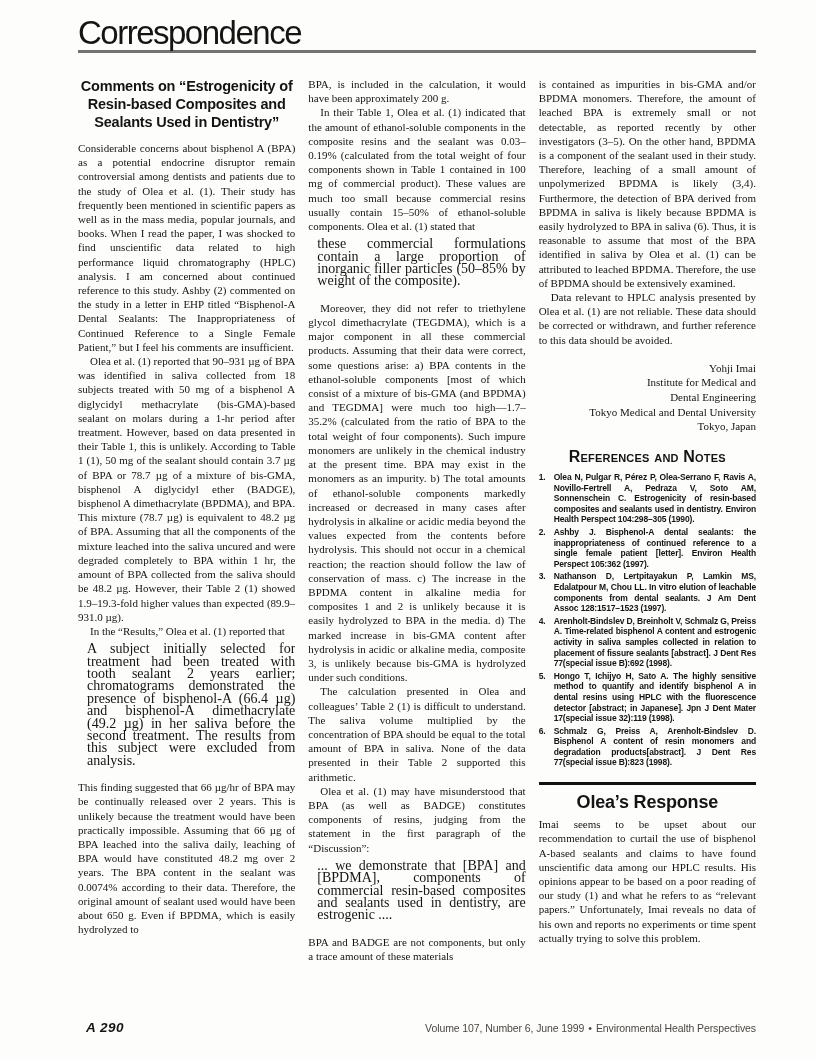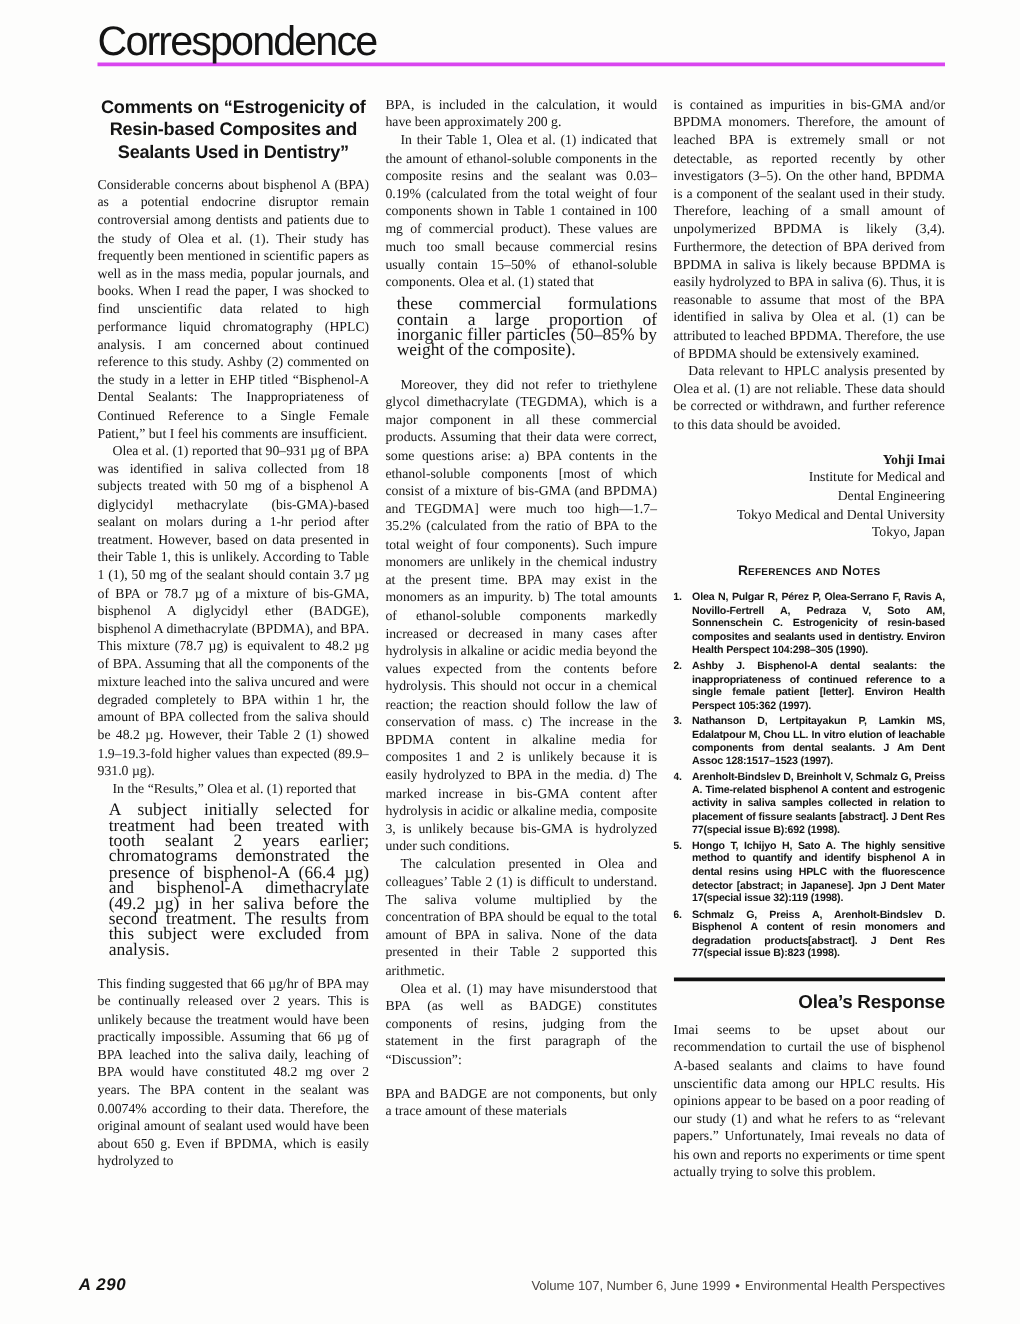--- a/index.html
+++ b/index.html
@@ -9,21 +9,21 @@
     font-family:"Liberation Serif", serif;
     color:#141414;
     position:relative;
     overflow:hidden;
   }
   .page{position:relative;width:816px;height:1059px;}
 
   
   .masthead{
     margin:16px 60px 0 78px;
-    border-bottom:3px solid #d946ef;
+    border-bottom:3px solid #737373;
     width:678px;
   }
   .masthead h1{
     margin:0;
     font-family:"Liberation Sans", sans-serif;
     font-weight:400;
     font-size:33px;
     line-height:34px;
     letter-spacing:-1.5px;
     padding-bottom:0px;
@@ -63,28 +63,28 @@
     line-height:12.4px;
     text-align:justify;
   }
 
   
   .signature{
     margin-top:14px;
     text-align:right;
     line-height:14.6px;
   }
-  .signature .sig-name{font-weight:bold;}
+  .signature .sig-name{font-weight:normal;}
 
   
   .refs-heading{
     font-family:"Liberation Sans", sans-serif;
     font-variant:small-caps;
     font-weight:bold;
-    font-size:11px;
+    font-size:16px;
     letter-spacing:0.2px;
     text-align:center;
     margin:16px 0 8px 0;
   }
   .ref-list{
     font-family:"Liberation Sans", sans-serif;
     font-size:8.5px;
     line-height:10.6px;
     font-weight:bold;
     letter-spacing:-0.15px;
@@ -94,30 +94,30 @@
   .ref-num{flex:0 0 15px;}
   .ref-text{flex:1;text-align:justify;}
 
   
   .section-rule{
     border:none;border-top:3px solid #111;
     margin:14px 0 10px 0;
   }
   h2.response-title{
     font-family:"Liberation Sans", sans-serif;
-    font-size:15px;
+    font-size:18px;
     letter-spacing:-0.2px;
     margin:0 0 8px 0;
-    text-align:right;
+    text-align:center;
   }
 
   
   .footer{
     position:absolute;
-    left:63px;right:60px;bottom:40px;
+    left:86px;right:60px;bottom:40px;
     display:flex;
     justify-content:space-between;
     align-items:baseline;
     font-family:"Liberation Sans", sans-serif;
   }
   .folio{
     font-weight:bold;font-style:italic;
     font-size:13.5px;letter-spacing:0.5px;
   }
   .issue-line{
@@ -147,20 +147,21 @@
       <p class="gap-top">This finding suggested that 66 µg/hr of BPA may be continually released over 2 years. This is unlikely because the treatment would have been practically impossible. Assuming that 66 µg of BPA leached into the saliva daily, leaching of BPA would have constituted 48.2 mg over 2 years. The BPA content in the sealant was 0.0074% according to their data. Therefore, the original amount of sealant used would have been about 650 g. Even if BPDMA, which is easily hydrolyzed to</p>
     </div>
 
     <div class="col">
       <p>BPA, is included in the calculation, it would have been approximately 200 g.</p>
       <p class="indent">In their Table 1, Olea et al. (1) indicated that the amount of ethanol-soluble components in the composite resins and the sealant was 0.03–0.19% (calculated from the total weight of four components shown in Table 1 contained in 100 mg of commercial product). These values are much too small because commercial resins usually contain 15–50% of ethanol-soluble components. Olea et al. (1) stated that</p>
       <blockquote>these commercial formulations contain a large proportion of inorganic filler particles (50–85% by weight of the composite).</blockquote>
       <p class="indent gap-top">Moreover, they did not refer to triethylene glycol dimethacrylate (TEGDMA), which is a major component in all these commercial products. Assuming that their data were correct, some questions arise: a) BPA contents in the ethanol-soluble components [most of which consist of a mixture of bis-GMA (and BPDMA) and TEGDMA] were much too high—1.7–35.2% (calculated from the ratio of BPA to the total weight of four components). Such impure monomers are unlikely in the chemical industry at the present time. BPA may exist in the monomers as an impurity. b) The total amounts of ethanol-soluble components markedly increased or decreased in many cases after hydrolysis in alkaline or acidic media beyond the values expected from the contents before hydrolysis. This should not occur in a chemical reaction; the reaction should follow the law of conservation of mass. c) The increase in the BPDMA content in alkaline media for composites 1 and 2 is unlikely because it is easily hydrolyzed to BPA in the media. d) The marked increase in bis-GMA content after hydrolysis in acidic or alkaline media, composite 3, is unlikely because bis-GMA is hydrolyzed under such conditions.</p>
       <p class="indent">The calculation presented in Olea and colleagues’ Table 2 (1) is difficult to understand. The saliva volume multiplied by the concentration of BPA should be equal to the total amount of BPA in saliva. None of the data presented in their Table 2 supported this arithmetic.</p>
       <p class="indent">Olea et al. (1) may have misunderstood that BPA (as well as BADGE) constitutes components of resins, judging from the statement in the first paragraph of the “Discussion”:</p>
+      <blockquote>... we demonstrate that [BPA] and [BPDMA], components of commercial resin-based composites and sealants used in dentistry, are estrogenic ....</blockquote>
       <p class="gap-top">BPA and BADGE are not components, but only a trace amount of these materials</p>
 
     </div>
 
     <div class="col">
       <p>is contained as impurities in bis-GMA and/or BPDMA monomers. Therefore, the amount of leached BPA is extremely small or not detectable, as reported recently by other investigators (3–5). On the other hand, BPDMA is a component of the sealant used in their study. Therefore, leaching of a small amount of unpolymerized BPDMA is likely (3,4). Furthermore, the detection of BPA derived from BPDMA in saliva is likely because BPDMA is easily hydrolyzed to BPA in saliva (6). Thus, it is reasonable to assume that most of the BPA identified in saliva by Olea et al. (1) can be attributed to leached BPDMA. Therefore, the use of BPDMA should be extensively examined.</p>
       <p class="indent">Data relevant to HPLC analysis presented by Olea et al. (1) are not reliable. These data should be corrected or withdrawn, and further reference to this data should be avoided.</p>
 
       <div class="signature">
         <div class="sig-name">Yohji Imai</div>

